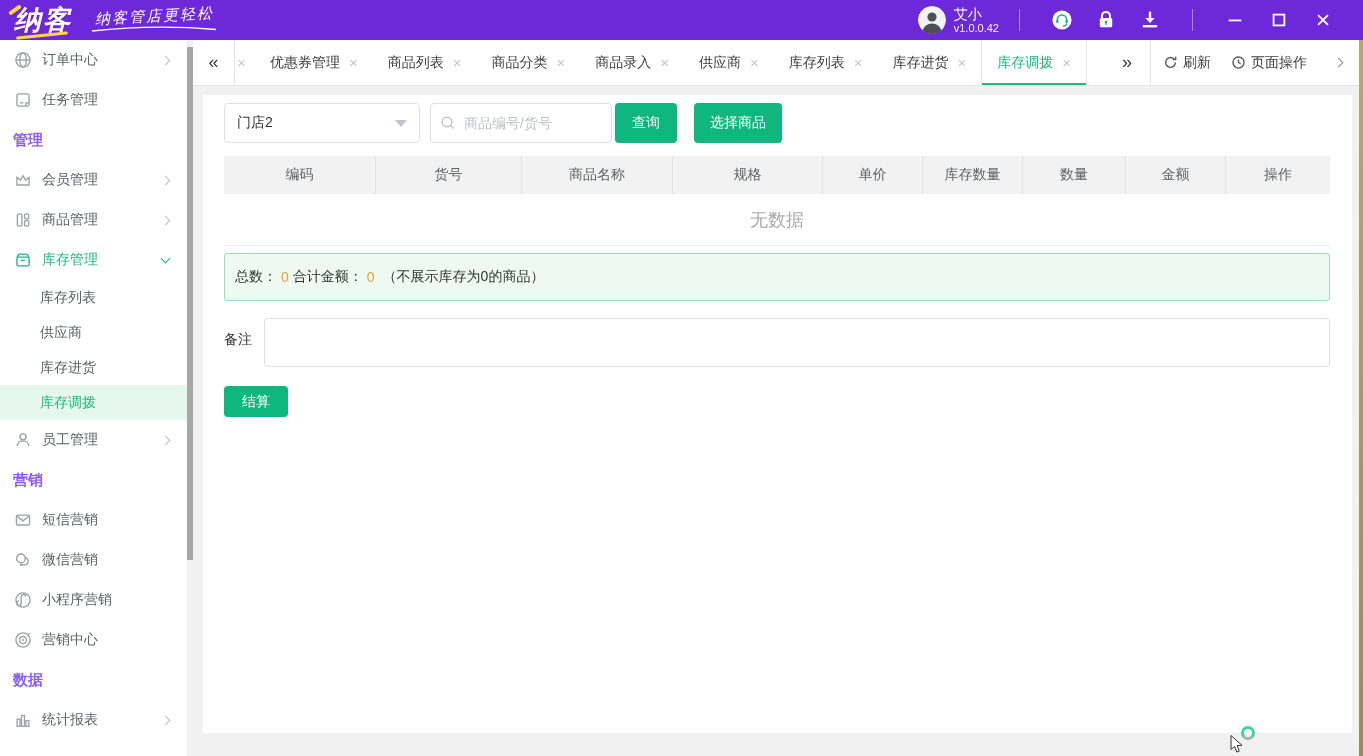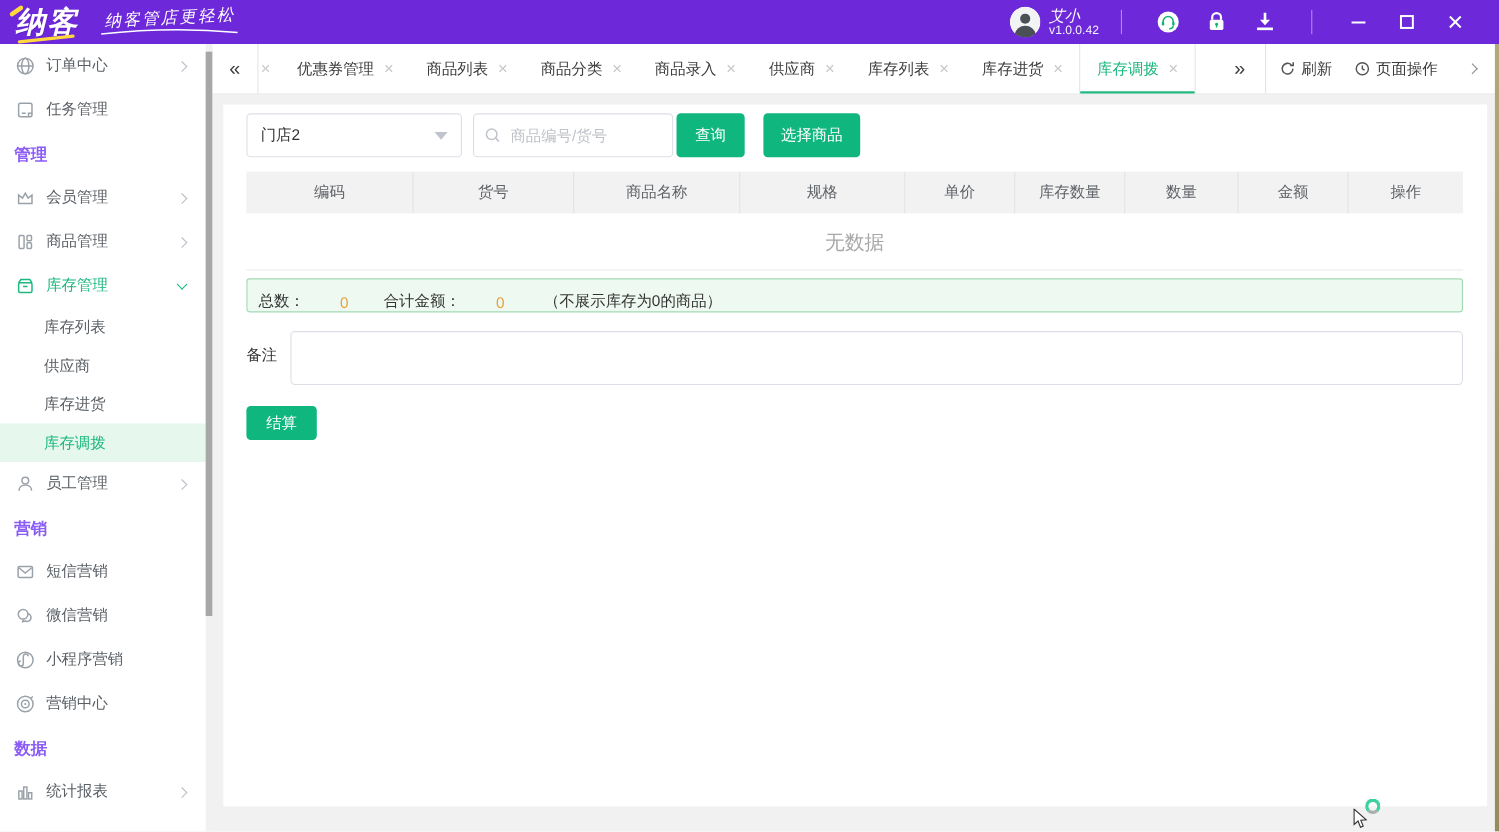--- a/index.html
+++ b/index.html
@@ -26,21 +26,21 @@
     letter-spacing:2px; transform:rotate(-3deg); }
   .top-nav { display:flex; margin-left:30px; gap:6px; height:40px; align-items:flex-end; }
   .nav-tab { background:#41bf92; height:35px; border-radius:5px 5px 0 0; padding:0 17px;
     display:flex; align-items:center; font-size:15px; position:relative; cursor:default; }
   .nav-tab.active { font-weight:bold; }
   .nav-tab.active:after { content:""; position:absolute; left:15px; right:15px; bottom:4px;
     height:2px; background:#fff; border-radius:1px; }
   .top-right { margin-left:auto; display:flex; align-items:center; padding-right:18px; }
   .avatar { width:28px; height:28px; border-radius:50%; overflow:hidden; flex-shrink:0; }
   .user-block { margin-left:8px; line-height:1.15; }
-  .user-name { font-size:14px;font-style:italic; }
+  .user-name { font-size:14px; }
   .user-version { font-size:11px; opacity:.95; }
   .top-div { width:1px; height:22px; background:rgba(255,255,255,.45); margin:0 20px; }
   .top-icon { width:22px; height:22px; margin:0 11px; cursor:pointer; }
   .win-btn { width:20px; height:20px; margin:0 12px; cursor:pointer; display:flex;
     align-items:center; justify-content:center; }
 
   
   .sidebar { position:absolute; left:0; top:40px; width:188px; height:716px;
     background:#fff; overflow:hidden; z-index:5; }
   .side-item { height:40px; display:flex; align-items:center; padding:0 16px 0 14px;
@@ -113,23 +113,23 @@
   .thead { display:flex; height:38px; background:#f2f2f2; }
   .th { display:flex; align-items:center; justify-content:center; font-size:14px;
     color:#5f6368; height:100%; }
   .th + .th { border-left:1px solid #e3e3e3; }
   .c0{width:151px}.c1{width:146px}.c2{width:151px}.c3{width:150px}.c4{width:100px}
   .c5{width:100px}.c6{width:103px}.c7{width:100px}.c8{width:105px}
   .empty-row { height:52px; display:flex; align-items:center; justify-content:center;
     color:#a8a8a8; font-size:18px; border-bottom:1px solid #ececec; }
 
   
-  .summary-bar { margin-top:7px; width:1106px; height:31px; background:#eef9f1;
-    border:1px solid #a3d9b1; border-radius:3px; display:flex; align-items:flex-end;
-    padding:0 10px; font-size:14px; color:#333;gap:28px; }
+  .summary-bar { margin-top:7px; width:1106px; height:48px; background:#eef9f1;
+    border:1px solid #a3d9b1; border-radius:3px; display:flex; align-items:center;
+    padding:0 10px; font-size:14px; color:#333; }
   .val-orange { color:#e6a23c; padding:0 4px; }
   .summary-note { margin-left:4px; }
 
   
   .remark-row { margin-top:17px; display:flex; }
   .remark-label { width:40px; padding-top:13px; font-size:14px; color:#333; flex-shrink:0; }
   .remark-input { width:1066px; height:49px; border:1px solid #dcdfe6; border-radius:4px;
     resize:none; outline:none; font-family:inherit; font-size:14px; padding:8px 10px; }
   .settle-btn { margin-top:19px; width:64px; height:31px; display:block; }
 

